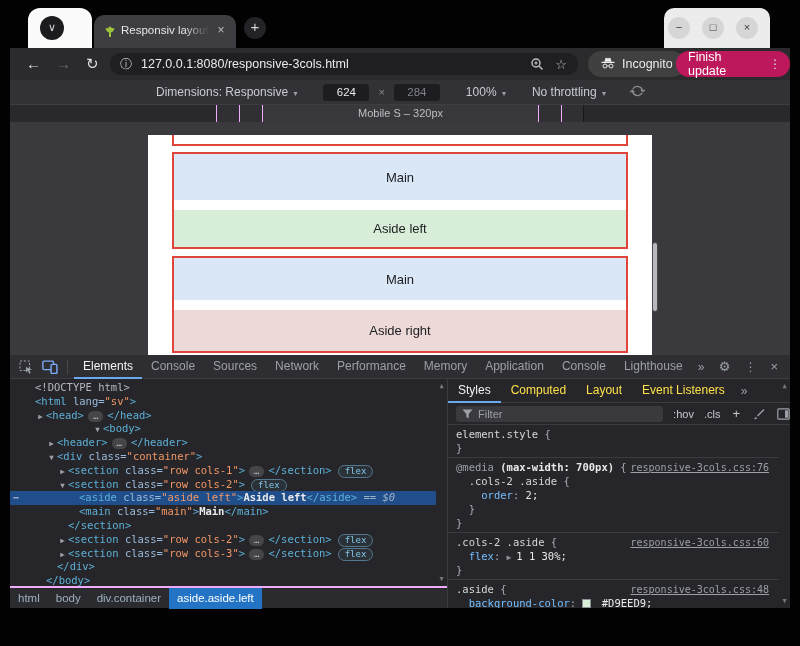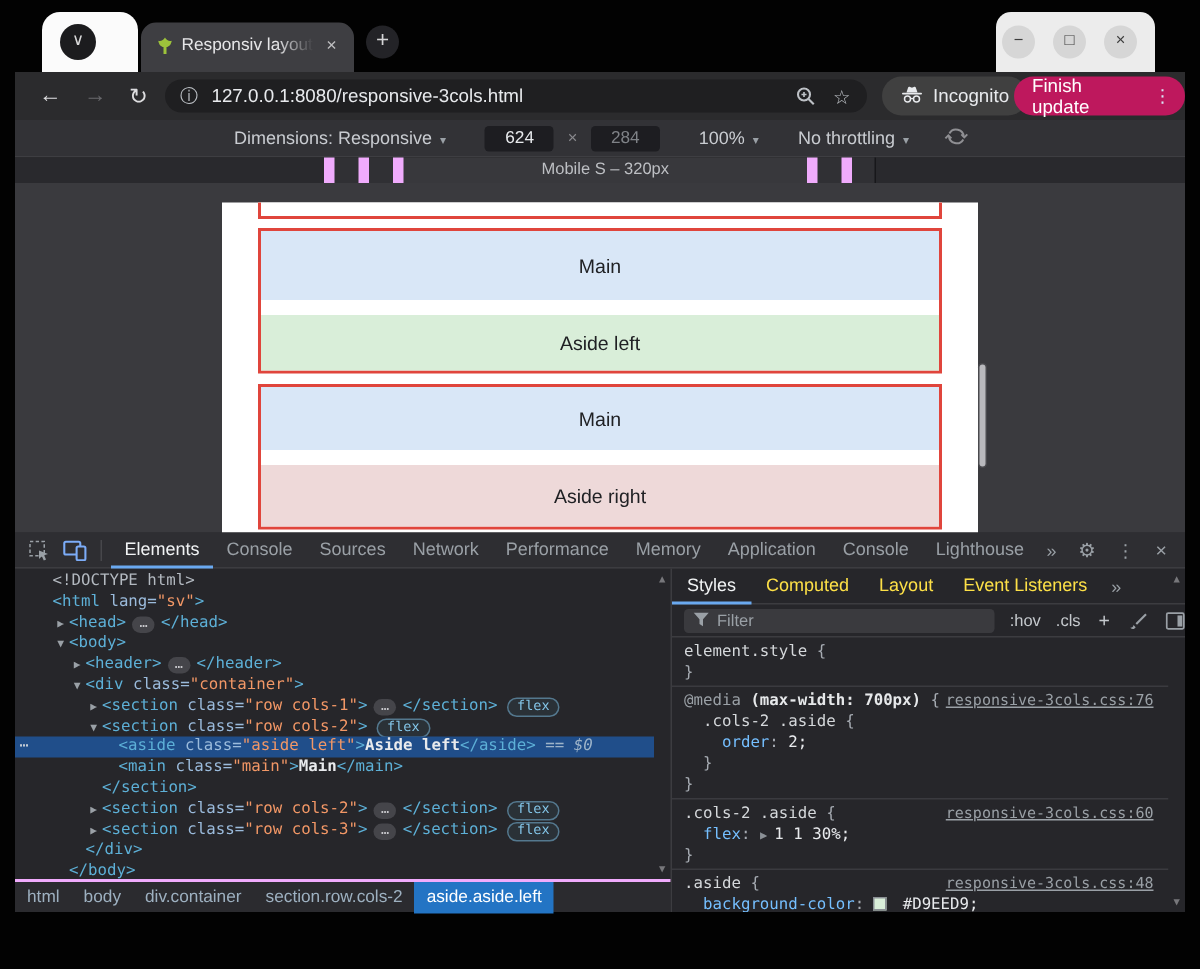--- a/index.html
+++ b/index.html
@@ -39,21 +39,21 @@
                display:flex; align-items:center; justify-content:center; gap:9px; color:#c9ccd1; font-size:12px; }
   .caret { font-size:8px; color:#9aa0a6; margin-left:2px; }
   .dim-input { width:46px; height:17px; background:#1d1d21; border-radius:3px; color:#e8eaed; font-size:11.5px; text-align:center; line-height:17px; }
   .dim-input.off { color:#7f8287; }
   .dim-x { color:#8a8a8e; font-size:11px; }
   .gap8 { width:8px; }
   .rotate-ic { margin-left:14px; transform:rotate(45deg); }
 
   
   .ruler { position:absolute; left:0; top:97px; width:780px; height:17px; background:#29292d; }
-  .ruler .seg { position:absolute; top:0; height:17px; border-left:7px solid #f0abfc; background:#303034; }
+  .ruler .seg { position:absolute; top:0; height:17px; border-left:1px solid #f0abfc; background:#303034; }
   .ruler .seg.center { background:#38383c; color:#bdbfc3; font-size:11px; text-align:center; line-height:17px; }
 
   
   .viewport { position:absolute; left:0; top:114px; width:780px; height:253px; background:#3a3a3e; }
   .page { position:absolute; left:138px; top:13px; width:504px; height:223px; background:#fff; overflow:hidden; }
   .sec { position:absolute; left:24px; width:456px; border:2px solid #e0453c; background:#fff; }
   .box { display:flex; align-items:center; justify-content:center; font-size:13px; color:#202124; }
   .vp-scroll { position:absolute; left:643px; top:121px; width:4px; height:68px; background:#b9b9bd; border-radius:2px; box-shadow:0 0 0 1px #4a4a4e; }
   .drag-handle { position:absolute; left:368px; top:242px; width:44px; }
   .drag-handle div { height:2px; background:#9a9a9e; border-radius:1px; margin-bottom:3px; }
@@ -247,21 +247,21 @@
         <span class="dt-gear">⚙</span>
         <span class="dt-dots">⋮</span>
         <span class="dt-x">×</span>
       </span>
     </div>
 
     <div class="tree" id="dom-tree">
           <div class="tree-line" style="padding-left: 14px;"><span class="tl-arrow"></span><span class="tk-doc">&lt;!DOCTYPE html&gt;</span></div>
           <div class="tree-line" style="padding-left: 14px;"><span class="tl-arrow"></span><span class="tk-tag">&lt;html</span><span class="tk-attr"> lang=</span><span class="tk-val">"sv"</span><span class="tk-tag">&gt;</span></div>
           <div class="tree-line" style="padding-left: 25px;"><span class="tl-arrow">▶</span><span class="tk-tag">&lt;head&gt;</span><span class="tk-more">…</span><span class="tk-tag">&lt;/head&gt;</span></div>
-          <div class="tree-line" style="padding-left: 25px;"><span class="tl-arrow">▼</span><span class="tk-tag">&lt;body&gt;</span></div>
+          <div class="tree-line" style="padding-left: 42px; margin-left: 40px;"><span class="tl-arrow">▼</span><span class="tk-tag">&lt;body&gt;</span></div>
           <div class="tree-line" style="padding-left: 36px;"><span class="tl-arrow">▶</span><span class="tk-tag">&lt;header&gt;</span><span class="tk-more">…</span><span class="tk-tag">&lt;/header&gt;</span></div>
           <div class="tree-line" style="padding-left: 36px;"><span class="tl-arrow">▼</span><span class="tk-tag">&lt;div</span><span class="tk-attr"> class=</span><span class="tk-val">"container"</span><span class="tk-tag">&gt;</span></div>
           <div class="tree-line" style="padding-left: 47px;"><span class="tl-arrow">▶</span><span class="tk-tag">&lt;section</span><span class="tk-attr"> class=</span><span class="tk-val">"row cols-1"</span><span class="tk-tag">&gt;</span><span class="tk-more">…</span><span class="tk-tag">&lt;/section&gt;</span><span class="tk-badge">flex</span></div>
           <div class="tree-line" style="padding-left: 47px;"><span class="tl-arrow">▼</span><span class="tk-tag">&lt;section</span><span class="tk-attr"> class=</span><span class="tk-val">"row cols-2"</span><span class="tk-tag">&gt;</span><span class="tk-badge">flex</span></div>
           <div class="tree-line selected" style="padding-left: 58px;"><span class="tl-dots">⋯</span><span class="tl-arrow"></span><span class="tk-tag">&lt;aside</span><span class="tk-attr"> class=</span><span class="tk-val">"aside left"</span><span class="tk-tag">&gt;</span><span class="tk-text">Aside left</span><span class="tk-tag">&lt;/aside&gt;</span><span class="tk-eq"> == $0</span></div>
           <div class="tree-line" style="padding-left: 58px;"><span class="tl-arrow"></span><span class="tk-tag">&lt;main</span><span class="tk-attr"> class=</span><span class="tk-val">"main"</span><span class="tk-tag">&gt;</span><span class="tk-text">Main</span><span class="tk-tag">&lt;/main&gt;</span></div>
           <div class="tree-line" style="padding-left: 47px;"><span class="tl-arrow"></span><span class="tk-tag">&lt;/section&gt;</span></div>
           <div class="tree-line" style="padding-left: 47px;"><span class="tl-arrow">▶</span><span class="tk-tag">&lt;section</span><span class="tk-attr"> class=</span><span class="tk-val">"row cols-2"</span><span class="tk-tag">&gt;</span><span class="tk-more">…</span><span class="tk-tag">&lt;/section&gt;</span><span class="tk-badge">flex</span></div>
           <div class="tree-line" style="padding-left: 47px;"><span class="tl-arrow">▶</span><span class="tk-tag">&lt;section</span><span class="tk-attr"> class=</span><span class="tk-val">"row cols-3"</span><span class="tk-tag">&gt;</span><span class="tk-more">…</span><span class="tk-tag">&lt;/section&gt;</span><span class="tk-badge">flex</span></div>
           <div class="tree-line" style="padding-left: 36px;"><span class="tl-arrow"></span><span class="tk-tag">&lt;/div&gt;</span></div>
@@ -270,21 +270,20 @@
     <div class="scrollcol" style="left:426px; top:24px; height:207px">
       <span class="up">▲</span>
       <span class="dn">▼</span>
     </div>
     <div class="dt-divider"></div>
 
     <div class="breadcrumb" id="crumbs">
           <span class="crumb">html</span>
           <span class="crumb">body</span>
           <span class="crumb">div.container</span>
-          <span class="crumb">section.row.cols-2</span>
           <span class="crumb active">aside.aside.left</span>
         </div>
 
     <div class="dt-rightpane">
       <div class="st-tabs">
         <span id="st-tabs-list" style="display:flex">
               <span class="st-tab active">Styles</span>
               <span class="st-tab">Computed</span>
               <span class="st-tab">Layout</span>
               <span class="st-tab">Event Listeners</span>

